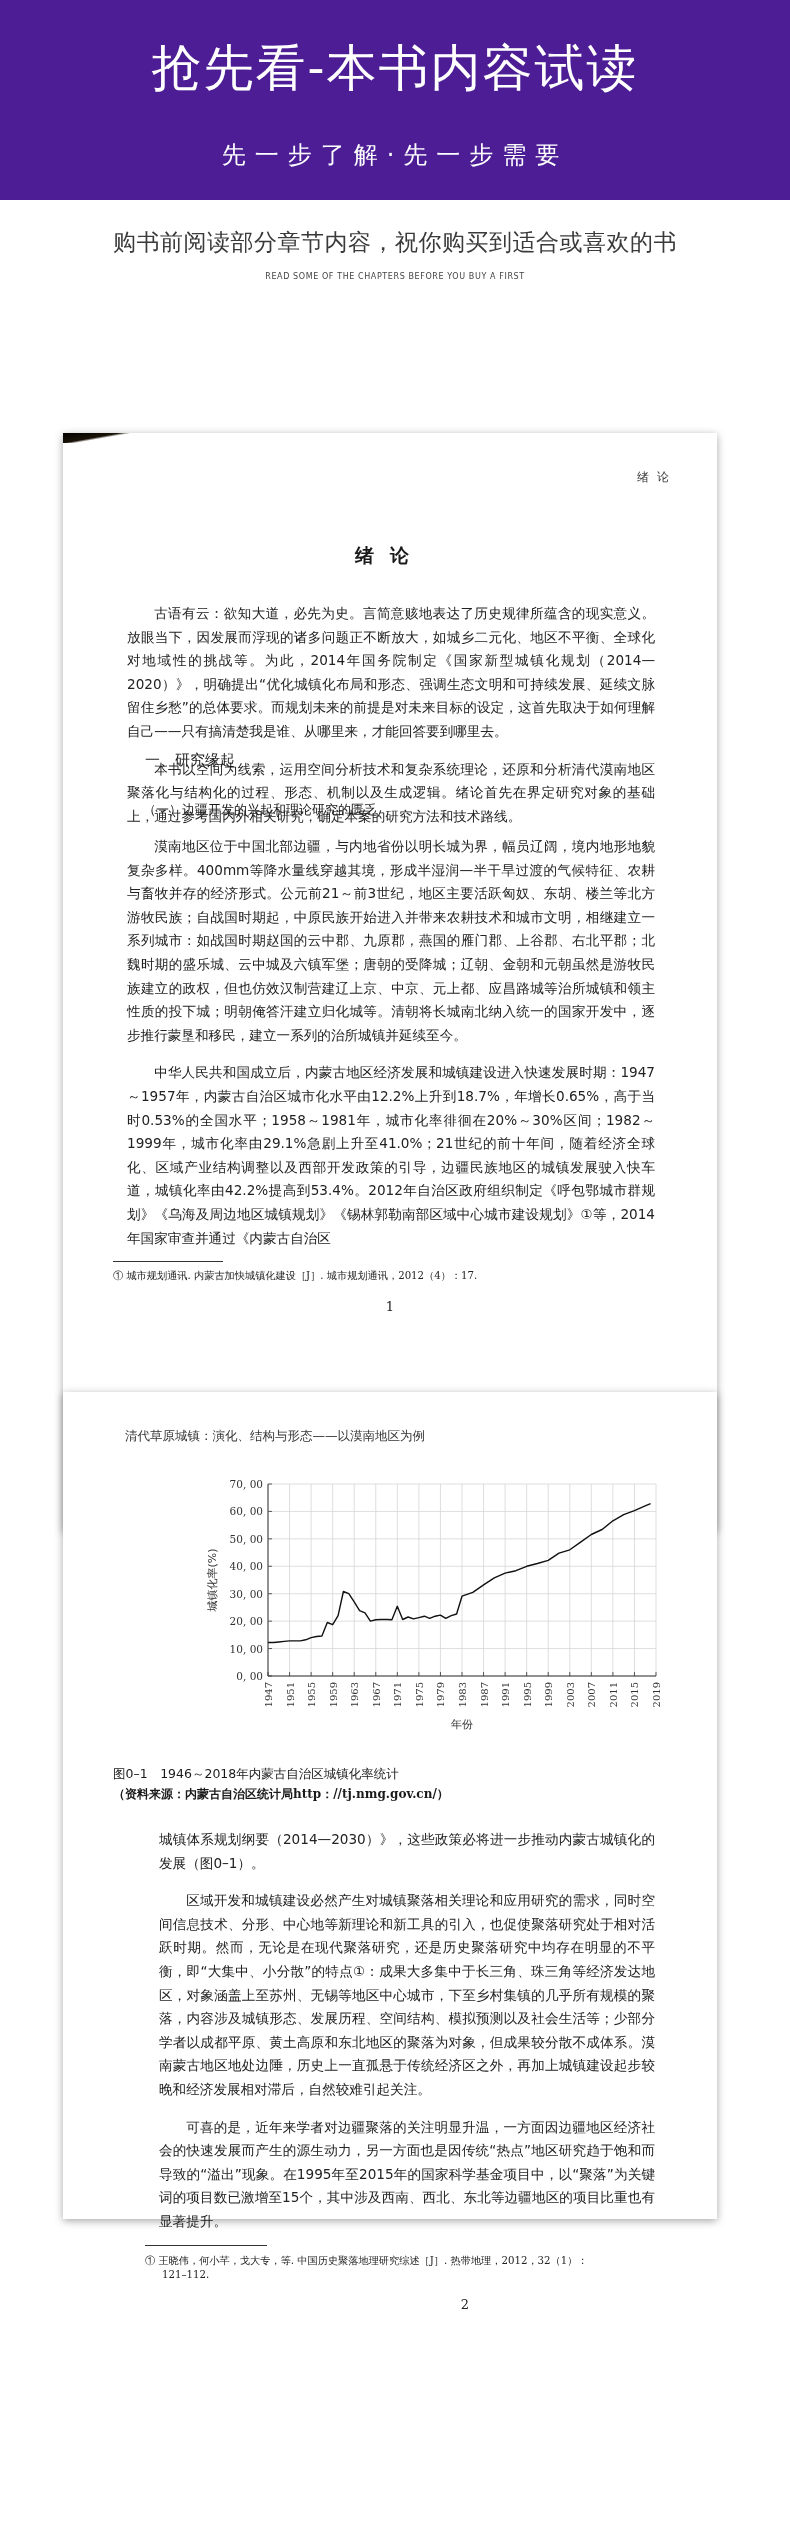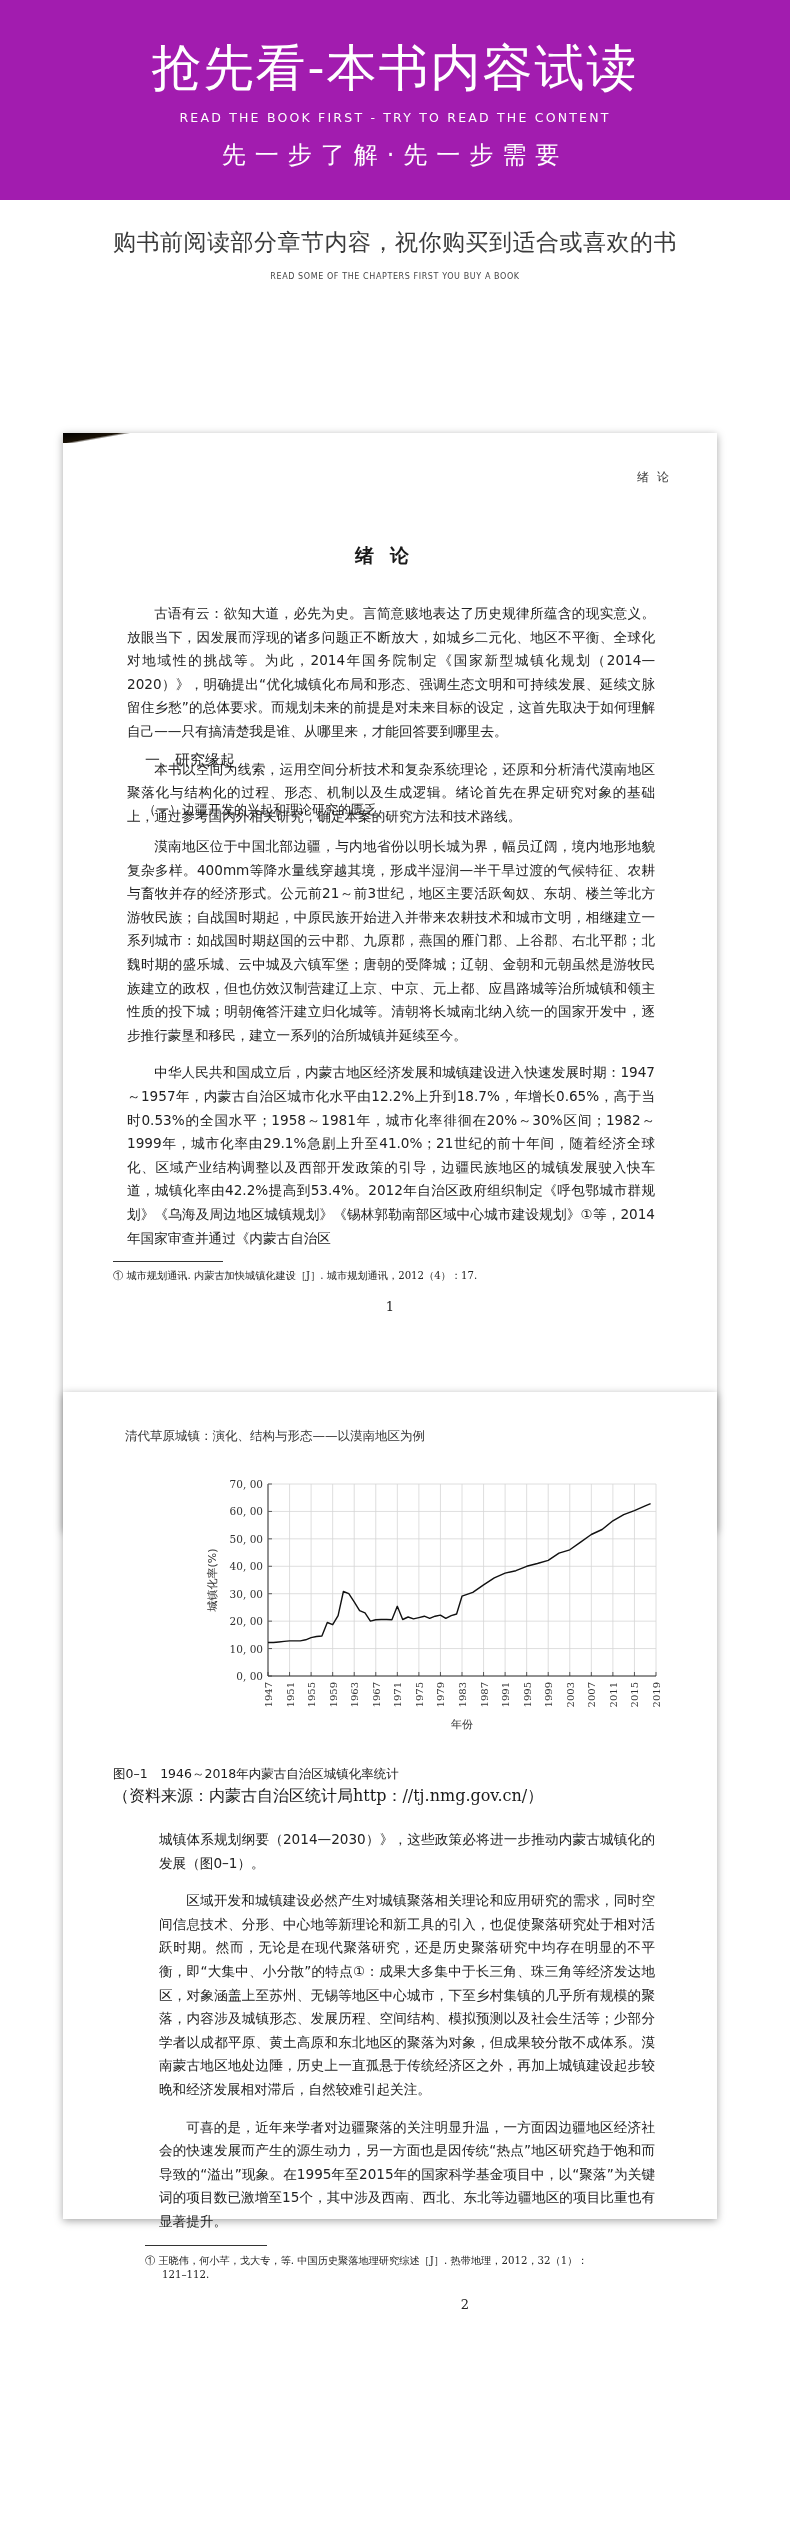--- a/index.html
+++ b/index.html
@@ -1,21 +1,21 @@
 <!DOCTYPE html>
 <html><head>
 <meta charset="utf-8">
 <style>
   html, body { margin: 0; padding: 0; }
   body {
     width: 790px; height: 2532px; background: #ffffff; position: relative; overflow: hidden;
     font-family: "DejaVu Serif", "Liberation Serif", serif; color: #1a1a1a;
   }
   .banner {
-    position: absolute; left: 0; top: 0; width: 790px; height: 200px; background: #a21caf;
+    position: absolute; left: 0; top: 0; width: 790px; height: 200px; background: #4c1d95;
     color: #ffffff; text-align: center;
   }
   .banner-title {
     position: absolute; left: 0; right: 0; top: 38px; font-size: 50px; letter-spacing: 2px;
     font-family: "DejaVu Serif", serif; font-weight: normal; line-height: 60px;
   }
   .banner-sub-en {
     position: absolute; left: 0; right: 0; top: 110px; font-size: 12.5px; letter-spacing: 2.2px;
     font-family: "DejaVu Sans", sans-serif; line-height: 16px;
   }
@@ -70,34 +70,33 @@
     font-family: "DejaVu Serif", serif;
   }
   .page-number {
     position: absolute; left: 0; right: 0; text-align: center; font-size: 13px; color: #222;
   }
   .chart-wrap { position: absolute; left: 0; top: 0; width: 654px; height: 430px; }
   .fig-caption {
     position: absolute; left: 50px; top: 374px; font-size: 12.5px; font-family: "DejaVu Sans", sans-serif;
   }
   .fig-source {
-    position: absolute; left: 50px; top: 394px; font-size: 16px; font-family: "DejaVu Serif", serif;
+    position: absolute; left: 50px; top: 394px; font-size: 12px; font-family: "DejaVu Serif", serif; font-weight: bold;
   }
 </style>
 </head>
 <body>
 
 <div class="banner">
   <div class="banner-title">抢先看-本书内容试读</div>
-  <div class="banner-sub-en">READ THE BOOK FIRST - TRY TO READ THE CONTENT</div>
   <div class="banner-sub-cn">先一步了解·先一步需要</div>
 </div>
 
 <div class="intro-cn">购书前阅读部分章节内容，祝你购买到适合或喜欢的书</div>
-<div class="intro-en">READ SOME OF THE CHAPTERS FIRST YOU BUY A BOOK</div>
+<div class="intro-en">READ SOME OF THE CHAPTERS BEFORE YOU BUY A FIRST</div>
 
 <div class="page page1">
   <div class="corner-sweep"></div>
   <div class="running-head-right">绪论</div>
   <div class="chapter-title">绪论</div>
 
   <div class="body-text" style="top:155px;">
     <p>古语有云：欲知大道，必先为史。言简意赅地表达了历史规律所蕴含的现实意义。放眼当下，因发展而浮现的诸多问题正不断放大，如城乡二元化、地区不平衡、全球化对地域性的挑战等。为此，2014年国务院制定《国家新型城镇化规划（2014—2020）》，明确提出“优化城镇化布局和形态、强调生态文明和可持续发展、延续文脉留住乡愁”的总体要求。而规划未来的前提是对未来目标的设定，这首先取决于如何理解自己——只有搞清楚我是谁、从哪里来，才能回答要到哪里去。</p>
     <p>本书以空间为线索，运用空间分析技术和复杂系统理论，还原和分析清代漠南地区聚落化与结构化的过程、形态、机制以及生成逻辑。绪论首先在界定研究对象的基础上，通过参考国内外相关研究，确定本案的研究方法和技术路线。</p>
   </div>

